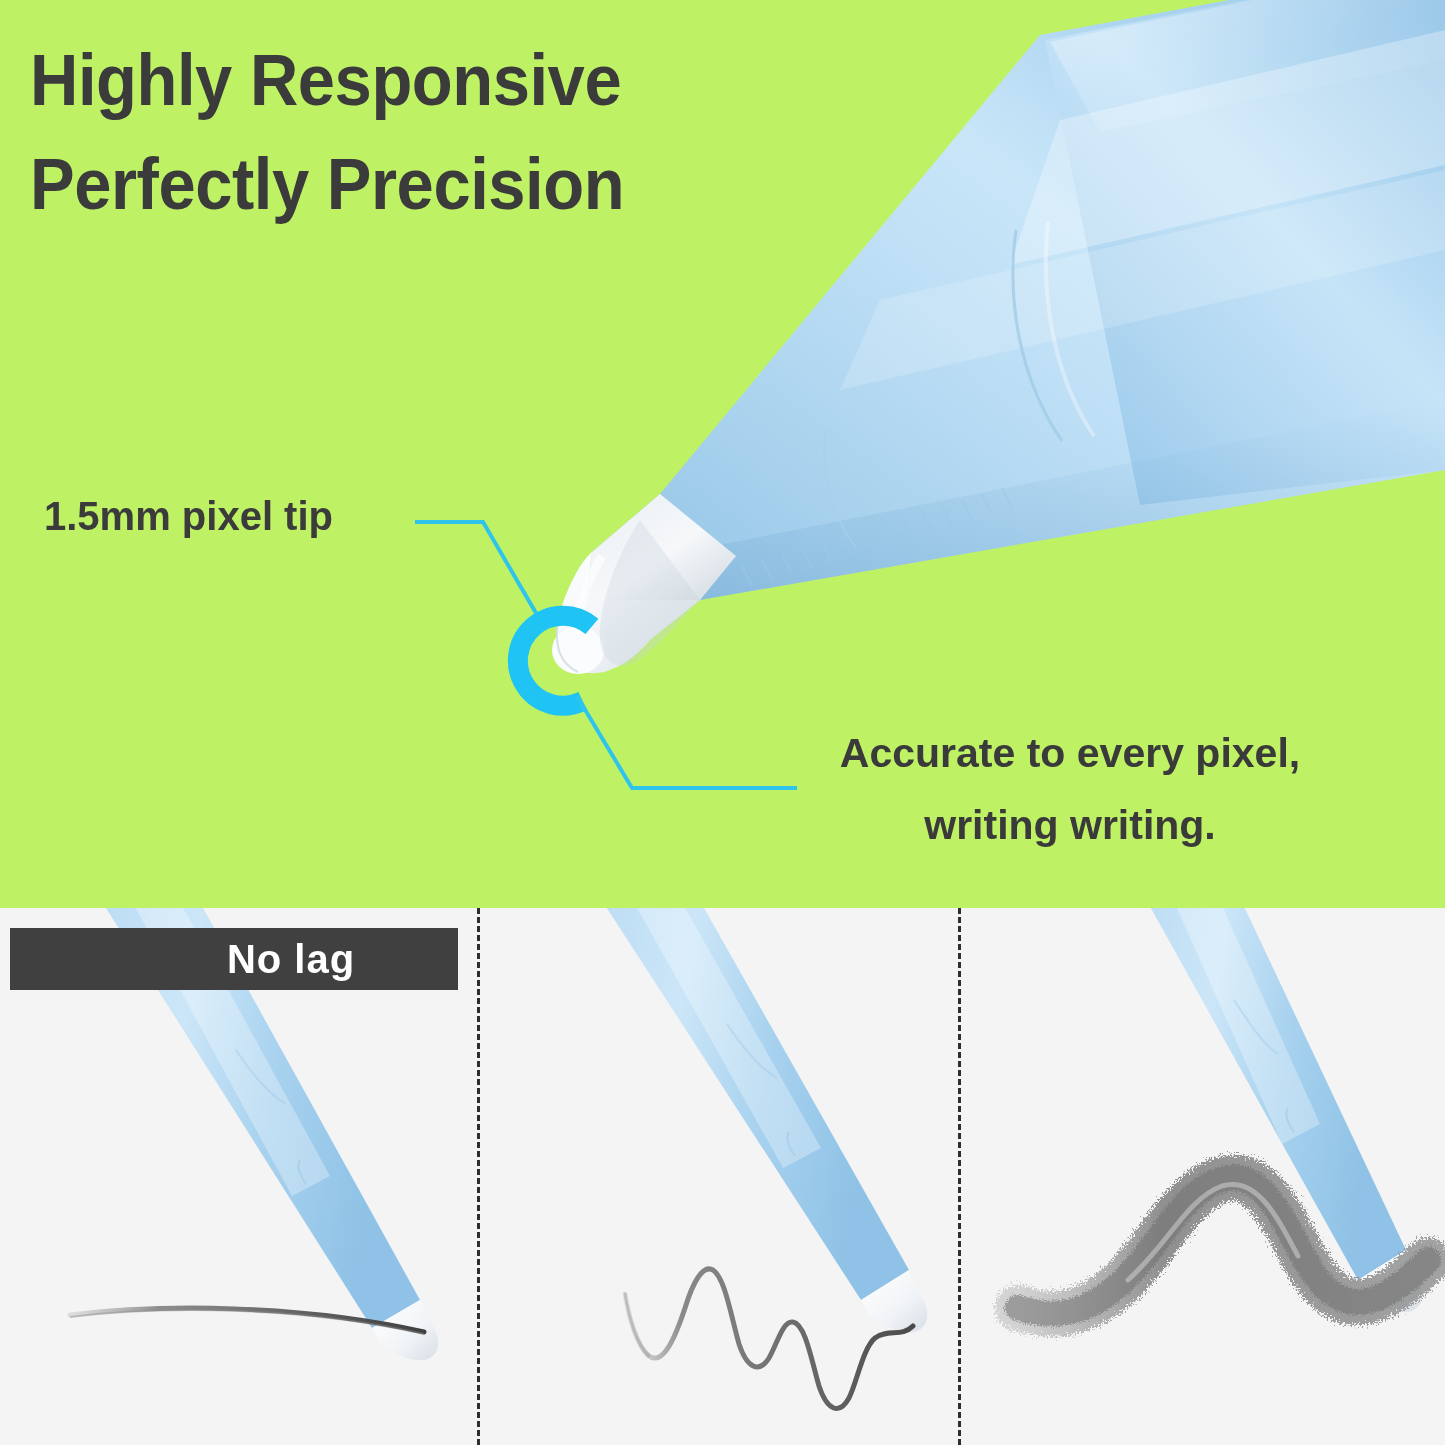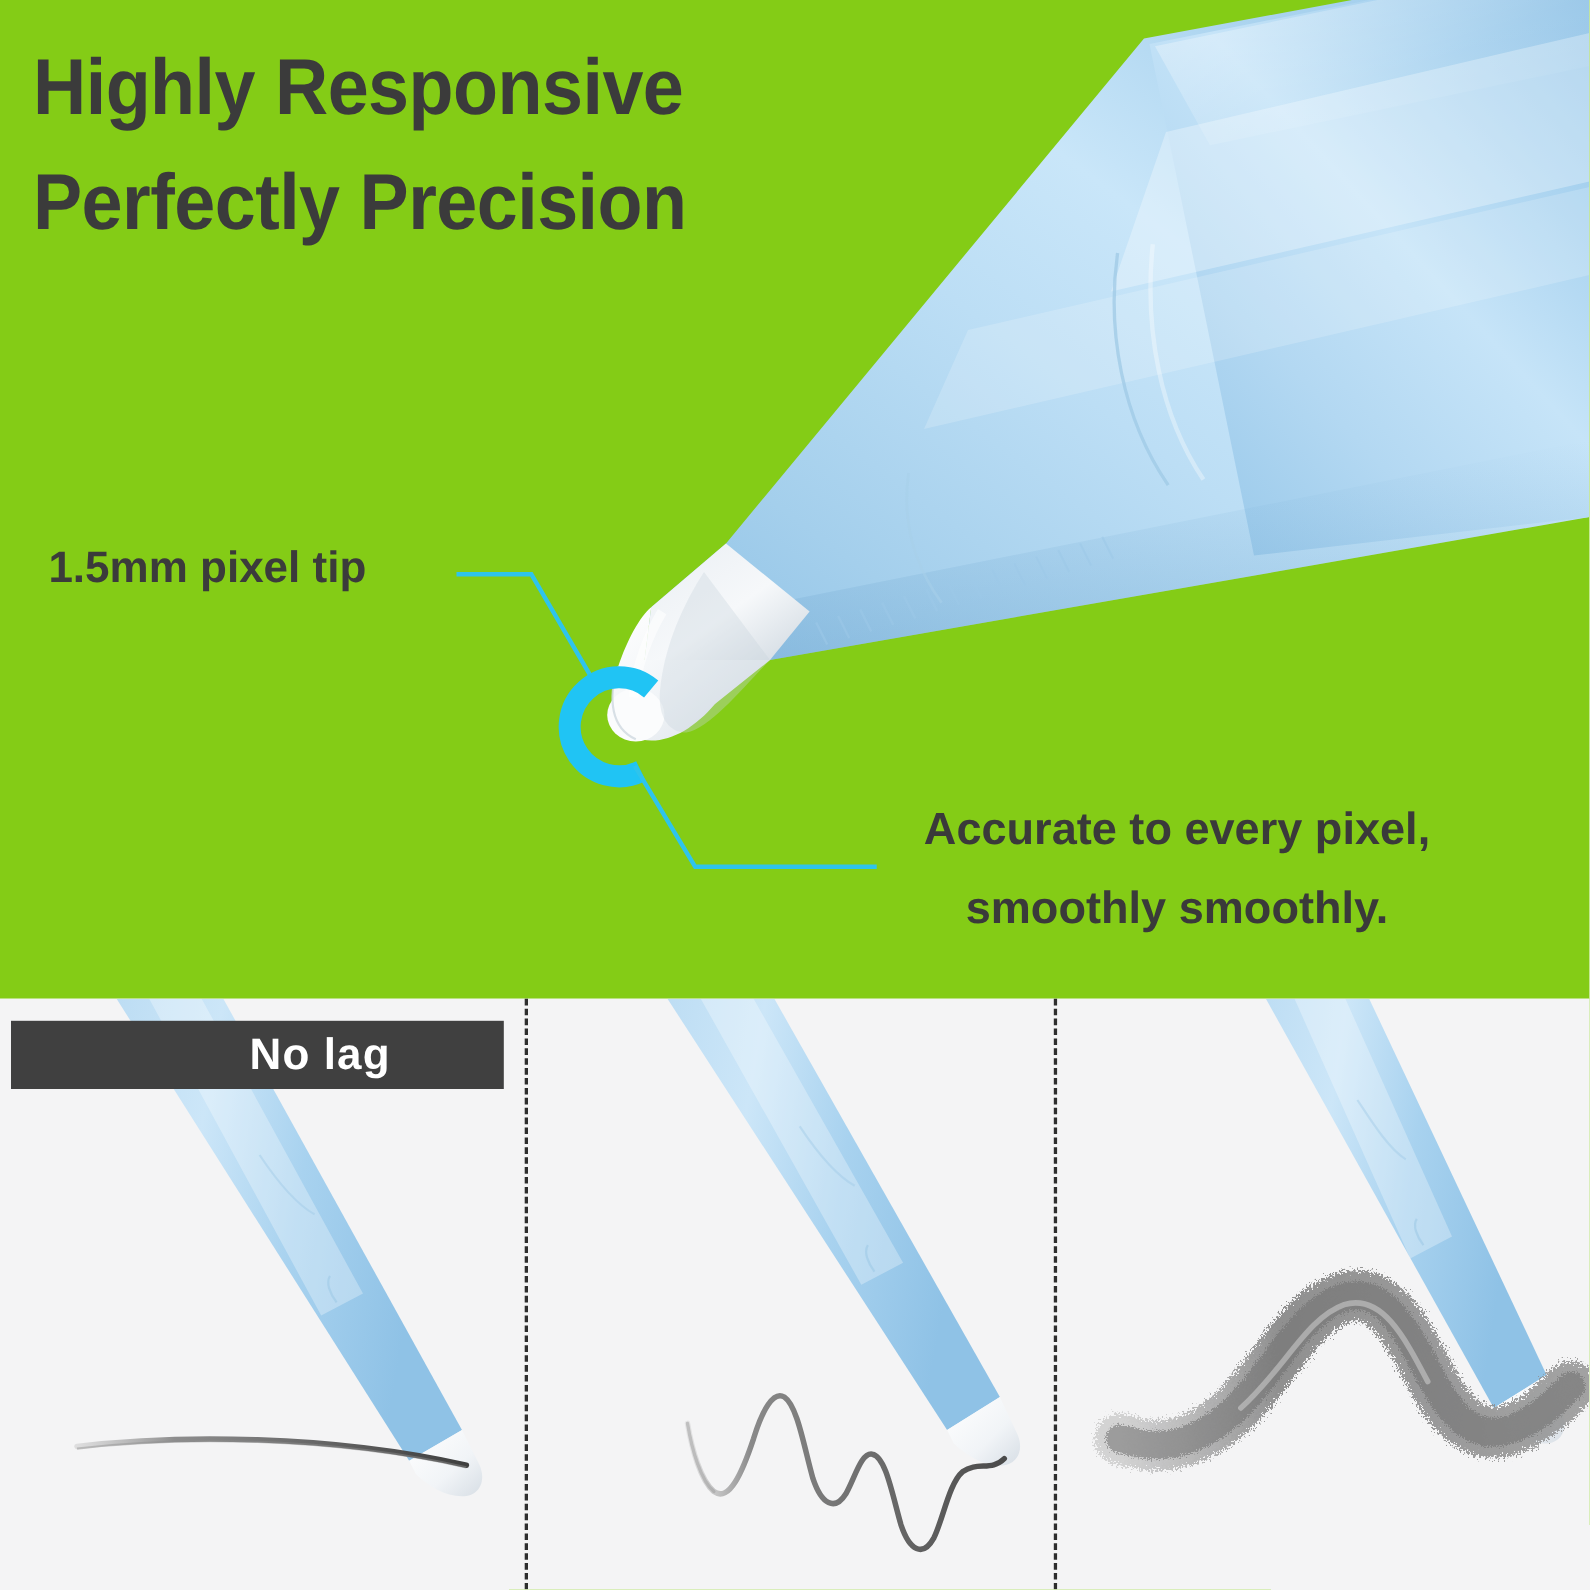--- a/index.html
+++ b/index.html
@@ -5,21 +5,21 @@
   html,body{margin:0;padding:0;}
   body{
     width:1445px;height:1445px;
     background:#ffffff;
     font-family:"Liberation Sans", sans-serif;
     overflow:hidden;
   }
   #stage{position:relative;width:1445px;height:1445px;overflow:hidden;background:#fff;}
 
   
-  #hero{position:absolute;left:0;top:0;width:1445px;height:908px;background:#84cc16;overflow:hidden;}
+  #hero{position:absolute;left:0;top:0;width:1445px;height:908px;background:#bef264;overflow:hidden;}
 
   .headline{
     position:absolute;left:30px;top:28px;
     width:840px;
     color:#3b3b3b;
     font-family:"Liberation Sans Narrow","Liberation Sans",sans-serif;
     font-weight:bold;
     font-size:72px;
     line-height:1.45;
     letter-spacing:-0.5px;
@@ -178,21 +178,21 @@
         <path d="M 578 698 L 632 788 L 795 788"></path>
       </g>
     </svg>
 
     <div class="headline">Highly Responsive
 Perfectly Precision</div>
 
     <div class="tip-label">1.5mm pixel tip</div>
 
     <div class="accurate-label">Accurate to every pixel,
-smoothly smoothly.</div>
+writing writing.</div>
   </div>
 
   <div id="panels">
 
     <div class="panel p1">
       <svg class="panel-svg" viewBox="0 0 477 537" preserveAspectRatio="none">
         <defs>
           <linearGradient id="pbody1" x1="0" y1="0" x2="1" y2="0.25">
             <stop offset="0%" stop-color="#9ecce9"></stop>
             <stop offset="22%" stop-color="#bbdcf3"></stop>

